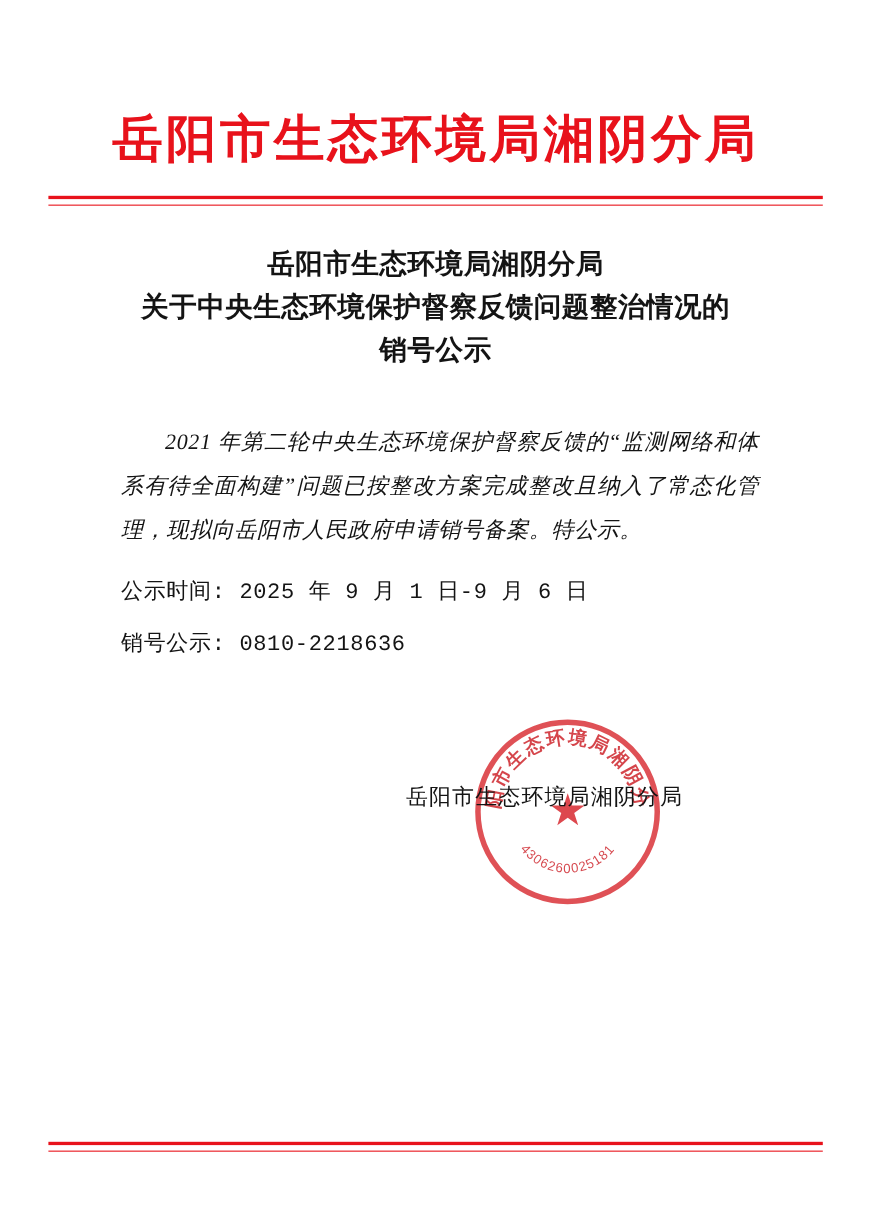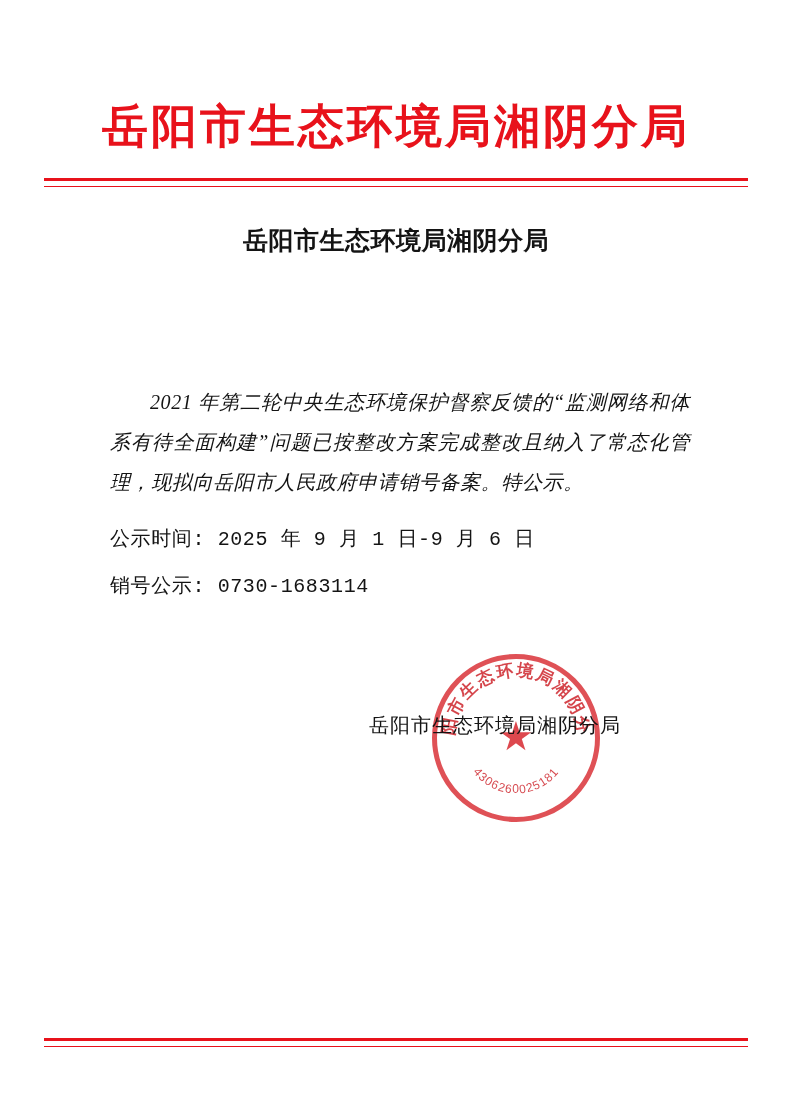--- a/index.html
+++ b/index.html
@@ -191,33 +191,35 @@
 
   <div class="masthead">
     <div class="masthead-title">岳阳市生态环境局湘阴分局</div>
   </div>
 
   <div class="rule-thick rule-top-a"></div>
   <div class="rule-thin rule-top-b"></div>
 
   <div class="doc-title">
     <span class="line">岳阳市生态环境局湘阴分局</span>
+    <span class="line">关于中央生态环境保护督察反馈问题整治情况的</span>
+    <span class="line">销号公示</span>
   </div>
 
   <div class="body-block">
     <p class="body-para">2021 年第二轮中央生态环境保护督察反馈的“监测网络和体系有待全面构建”问题已按整改方案完成整改且纳入了常态化管理，现拟向岳阳市人民政府申请销号备案。特公示。</p>
 
     <div class="info-list">
       <p class="info-line">
         <span>公示时间:</span>
         <span>2025 年 9 月 1 日-9 月 6 日</span>
       </p>
       <p class="info-line">
         <span>销号公示:</span>
-        <span>0730-1683114</span>
+        <span>0810-2218636</span>
       </p>
     </div>
   </div>
 
   <div class="seal">
     <div class="seal-ring"></div>
     <svg class="seal-arc" viewBox="0 0 168 168">
       <defs>
         <path id="arcpath" d="M 22,84 A 62,62 0 0 1 146,84"></path>
       </defs>

